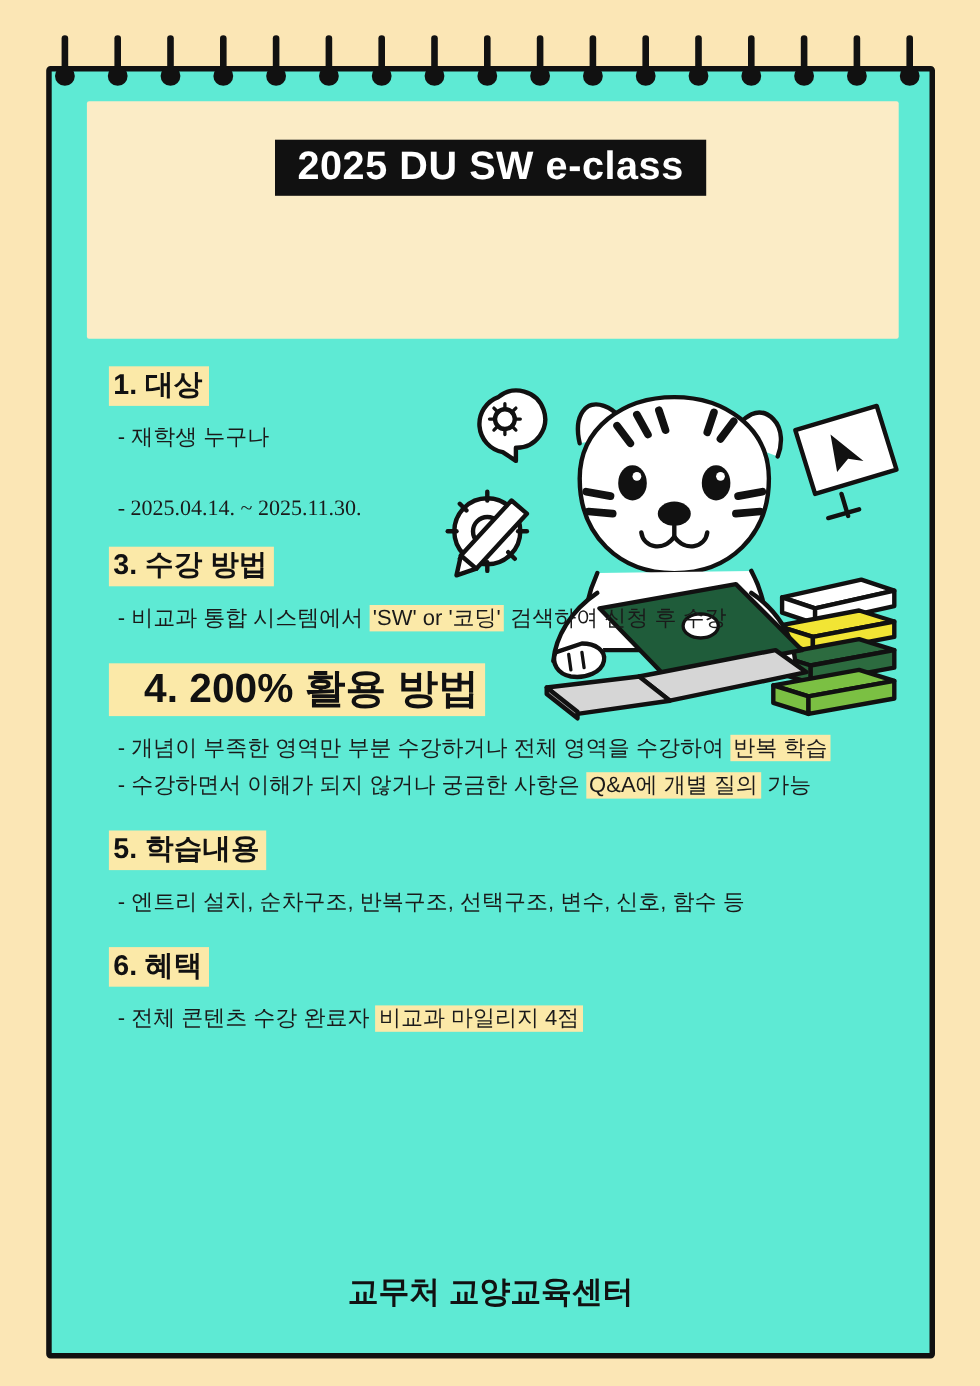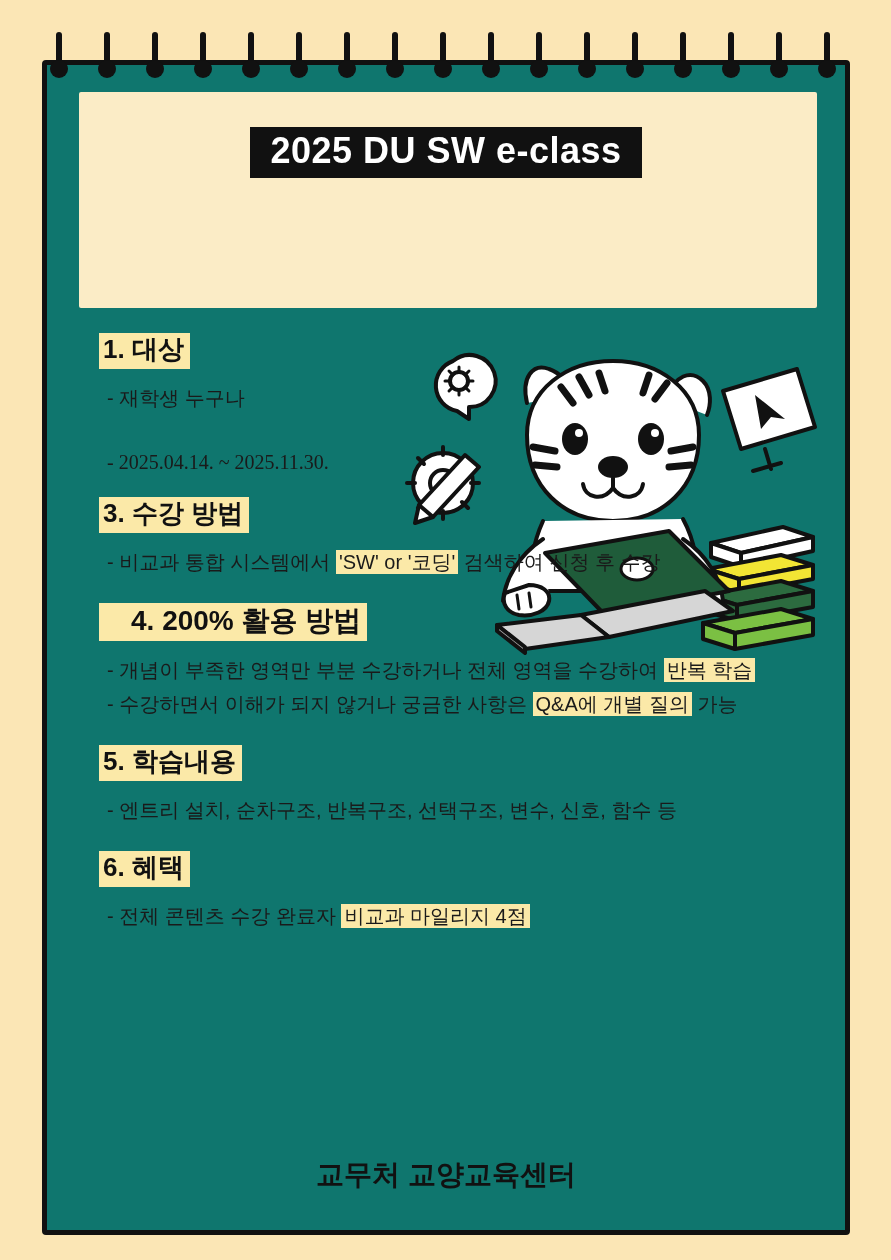--- a/index.html
+++ b/index.html
@@ -51,21 +51,21 @@
     background: #111111;
   }
 
   
   .page {
     position: absolute;
     top: 60px;
     left: 42px;
     width: 808px;
     height: 1175px;
-    background: #0f766e;
+    background: #5eead4;
     border: 5px solid #111111;
     border-radius: 4px;
     box-sizing: border-box;
     overflow: hidden;
   }
   .page-shadow {
     position: absolute;
     top: 70px;
     left: 52px;
     width: 808px;
@@ -151,21 +151,21 @@
   .hl {
     background: #fbe9a8;
     padding: 1px 3px;
   }
 
   
   #sec1 { margin-top: 0; }
   #sec1 .sec-body { margin-bottom: 34px; }
   #sec2 .sec-body { margin-bottom: 20px; font-family: Liberation Serif, serif; }
   #sec3 .sec-body { margin-bottom: 26px; }
-  #sec4 .sec-head { font-size: 28px; padding-left: 32px; }
+  #sec4 .sec-head { font-size: 37px; padding-left: 32px; }
   #sec4 .sec-body { margin-bottom: 26px; }
   #sec5 .sec-body { margin-bottom: 26px; }
   #sec6 .sec-body { margin-bottom: 0; }
 
   .footer {
     position: absolute;
     bottom: 36px;
     left: 0;
     width: 100%;
     text-align: center;

